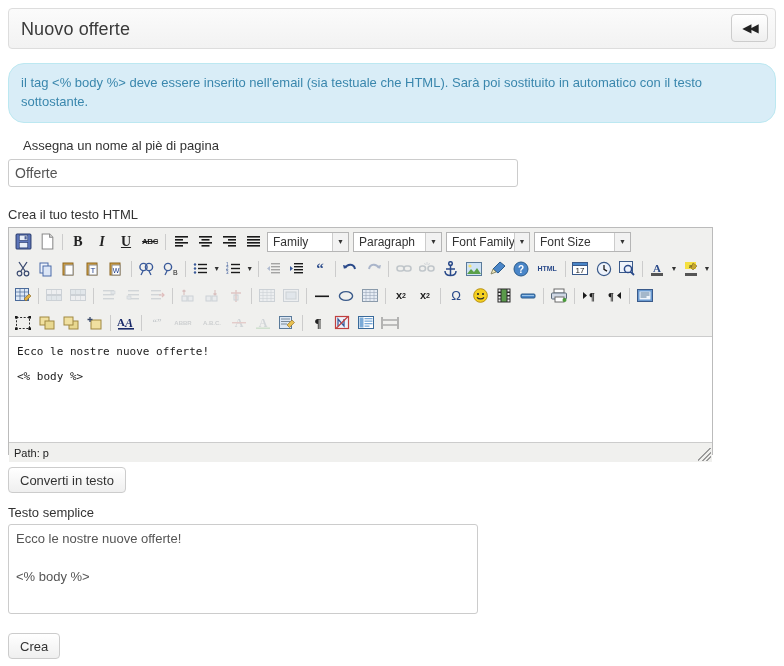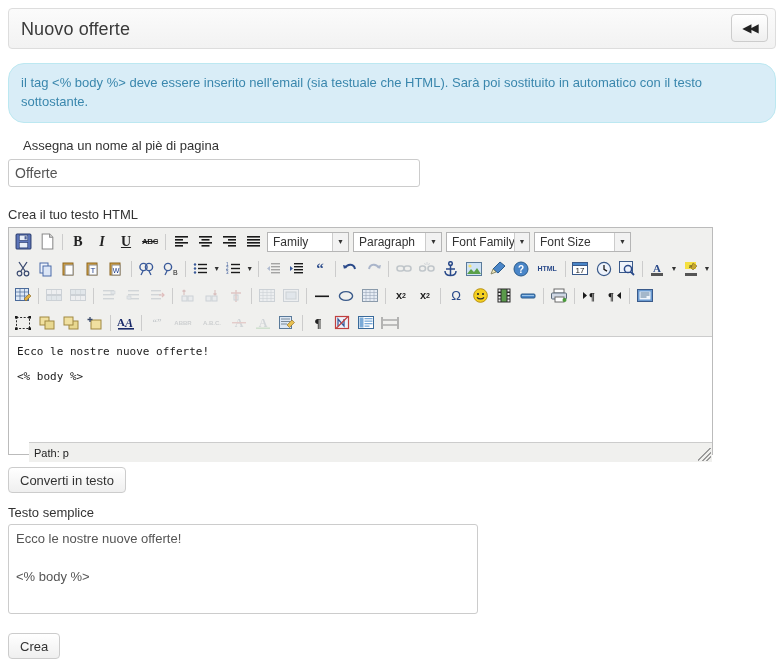--- a/index.html
+++ b/index.html
@@ -92,21 +92,21 @@
     border-radius: 3px;
     font-family: "Liberation Sans", sans-serif;
     font-size: 14px;
     color: #555555;
     padding: 4px 6px;
     outline: none;
   }
   #name-input {
     left: 8px;
     top: 159px;
-    width: 412px;
+    width: 510px;
     height: 28px;
   }
 
   
   .mce-container {
     position: absolute;
     left: 8px;
     top: 227px;
     width: 705px;
     height: 228px;
@@ -212,21 +212,20 @@
   .mce-statusbar {
     height: 19px;
     background: #f0f0ee;
     border-top: 1px solid #cccccc;
     font-size: 11px;
     color: #222222;
     display: flex;
     align-items: center;
     padding-left: 5px;
     position: relative;
-    margin-left: 20px;
   }
   .resize-grip {
     position: absolute;
     right: 1px;
     bottom: 1px;
     width: 13px;
     height: 13px;
     background:
       linear-gradient(135deg, transparent 0 44%, #9a9a9a 44% 52%, transparent 52% 68%),
       linear-gradient(135deg, transparent 0 62%, #9a9a9a 62% 70%, transparent 70% 86%),

